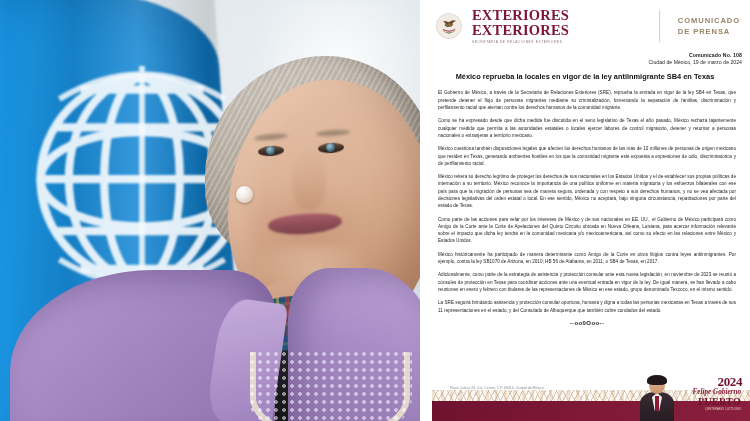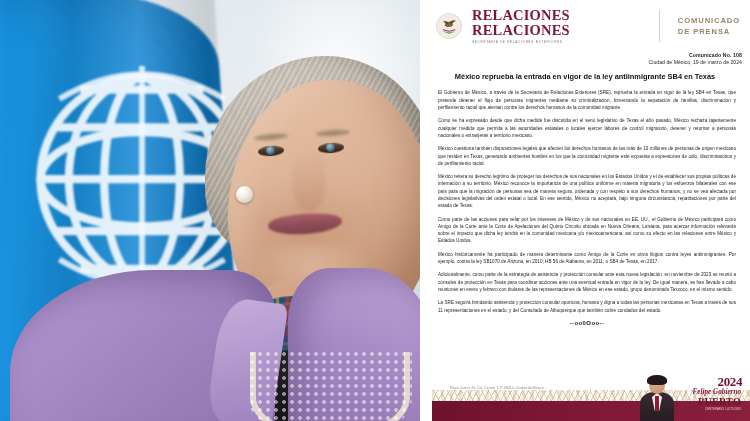--- a/index.html
+++ b/index.html
@@ -399,36 +399,36 @@
           <path d="M14 40 Q30 50 46 40 Q40 46 30 48 Q20 46 14 40Z" fill="#5d7a3a"></path>
           <path d="M16 38 Q30 46 44 38" fill="none" stroke="#8c1b32" stroke-width="2"></path>
           <ellipse cx="30" cy="26" rx="9" ry="6" fill="#8c6239"></ellipse>
           <path d="M30 22 Q38 14 46 18 Q40 22 34 26 Z" fill="#6b4a28"></path>
           <path d="M30 22 Q22 16 16 20 Q23 23 28 27 Z" fill="#7a5530"></path>
           <path d="M20 28 Q26 34 32 30" fill="none" stroke="#2f7a4f" stroke-width="2"></path>
           <circle cx="25" cy="23" r="1.4" fill="#2a2018"></circle>
         </svg>
       </div>
       <div class="brand">
-        <div class="brand-title">RELACIONES RELACIONES</div>
+        <div class="brand-title">EXTERIORES EXTERIORES</div>
         <div class="brand-sub">SECRETARÍA DE RELACIONES EXTERIORES</div>
       </div>
       <div class="hdr-divider"></div>
       <div class="press">
         <div>COMUNICADO</div>
         <div>DE PRENSA</div>
       </div>
     </div>
 
     <div class="meta">
       <div class="meta-no">Comunicado No. 108</div>
       <div class="meta-city">Ciudad de México, 19 de marzo de 2024</div>
     </div>
 
-    <div class="doc-title">México reprueba la entrada en vigor de la ley antiinmigrante SB4 en Texas</div>
+    <div class="doc-title">México reprueba la locales en vigor de la ley antiinmigrante SB4 en Texas</div>
 
     <div class="body">
       <p class="para">El Gobierno de México, a través de la Secretaría de Relaciones Exteriores (SRE), reprueba la entrada en vigor de la ley SB4 en Texas, que pretende detener el flujo de personas migrantes mediante su criminalización, fomentando la separación de familias, discriminación y perfilamiento racial que atentan contra los derechos humanos de la comunidad migrante.</p>
       <p class="para">Como se ha expresado desde que dicha medida fue discutida en el seno legislativo de Texas el año pasado, México rechaza tajantemente cualquier medida que permita a las autoridades estatales o locales ejercer labores de control migratorio, detener y retornar a personas nacionales o extranjeras a territorio mexicano.</p>
       <p class="para">México cuestiona también disposiciones legales que afecten los derechos humanos de las más de 10 millones de personas de origen mexicano que residen en Texas, generando ambientes hostiles en los que la comunidad migrante esté expuesta a expresiones de odio, discriminatorios y de perfilamiento racial.</p>
       <p class="para">México reitera su derecho legítimo de proteger los derechos de sus nacionales en los Estados Unidos y el de establecer sus propias políticas de internación a su territorio. México reconoce la importancia de una política uniforme en materia migratoria y los esfuerzos bilaterales con ese país para que la migración de personas sea de manera segura, ordenada y con respeto a sus derechos humanos, y no se vea afectada por decisiones legislativas del orden estatal o local. En ese sentido, México no aceptará, bajo ninguna circunstancia, repatriaciones por parte del estado de Texas.</p>
       <p class="para">Como parte de las acciones para velar por los intereses de México y de sus nacionales en EE. UU., el Gobierno de México participará como Amigo de la Corte ante la Corte de Apelaciones del Quinto Circuito ubicada en Nueva Orleans, Luisiana, para acercar información relevante sobre el impacto que dicha ley tendrá en la comunidad mexicana y/o mexicoamericana, así como su efecto en las relaciones entre México y Estados Unidos.</p>
       <p class="para">México históricamente ha participado de manera determinante como Amigo de la Corte en otros litigios contra leyes antiinmigrantes. Por ejemplo, contra la ley SB1070 de Arizona, en 2010; HB 56 de Alabama, en 2011; o SB4 de Texas, en 2017.</p>
       <p class="para">Adicionalmente, como parte de la estrategia de asistencia y protección consular ante esta nueva legislación, en noviembre de 2023 se reunió a cónsules de protección en Texas para coordinar acciones ante una eventual entrada en vigor de la ley. De igual manera, se han llevado a cabo reuniones en enero y febrero con titulares de las representaciones de México en ese estado, grupo denominado Texcoco, en el mismo sentido.</p>
       <p class="para">La SRE seguirá brindando asistencia y protección consular oportuna, humana y digna a todas las personas mexicanas en Texas a través de sus 11 representaciones en el estado, y del Consulado de Albuquerque que también cubre condados del estado.</p>

